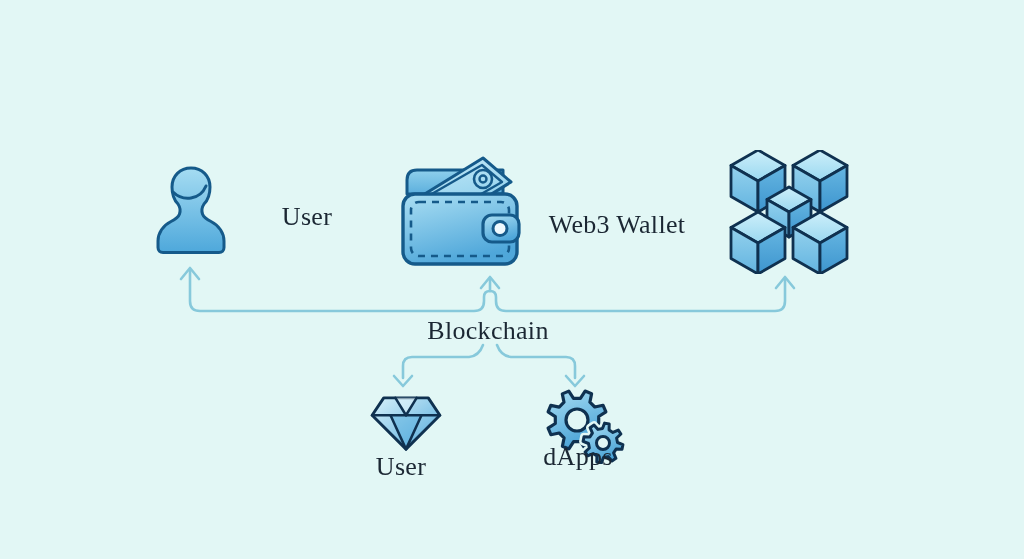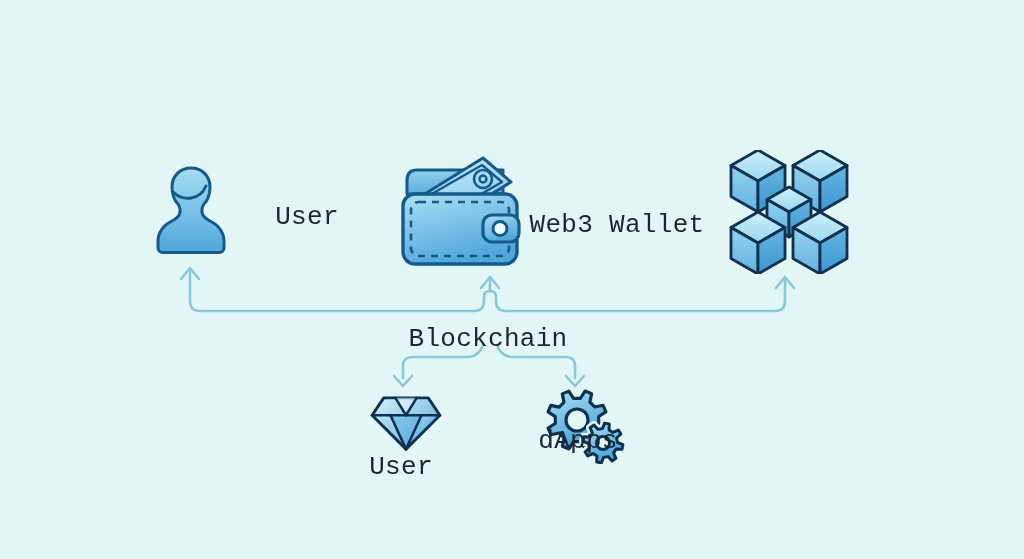--- a/index.html
+++ b/index.html
@@ -1,21 +1,21 @@
 <!DOCTYPE html>
 <html><head>
 <meta charset="utf-8">
 <style>
   html,body{margin:0;padding:0;}
   .stage{
     position:relative;
     width:1024px;height:559px;
     background:#e2f7f5;
     overflow:hidden;
-    font-family:Liberation Mono, monospace;
+    font-family:Liberation Serif, serif;
   }
   .icon{position:absolute;}
   .label{
     position:absolute;
     transform:translate(-50%,-50%);
     font-size:26px;
     font-weight:500;
     color:#1b2733;
     letter-spacing:.3px;
     white-space:nowrap;
@@ -142,36 +142,36 @@
         <polygon points="2,77.5 29,93 29,124 2,108.5" fill="url(#gLeft)" class="facet"></polygon>
         <polygon points="29,93 56,77.5 56,108.5 29,124" fill="url(#gRight)" class="facet"></polygon>
       </g>
     <g>
         <polygon points="91,62 118,77.5 91,93 64,77.5" fill="url(#gTop)" class="facet"></polygon>
         <polygon points="64,77.5 91,93 91,124 64,108.5" fill="url(#gLeft)" class="facet"></polygon>
         <polygon points="91,93 118,77.5 118,108.5 91,124" fill="url(#gRight)" class="facet"></polygon>
       </g>
   </svg>
 
-  <div class="label" style="left:488px;top:339px">Blockchain</div>
+  <div class="label" style="left:488px;top:331px">Blockchain</div>
 
   <svg class="icon" style="left:367px;top:393px" width="78" height="60" viewBox="0 0 78 62">
     <path d="M16,5 L62,5 L74,23 L39,58 L4,23 Z" fill="url(#gDiam)" stroke="#0f3150" stroke-width="3" stroke-linejoin="round"></path>
     <polygon points="28,5 50,5 39,23" fill="#eaf8fd" opacity="0.55"></polygon>
     <polygon points="23,23 55,23 39,58" fill="#55aede" opacity="0.45"></polygon>
     <g fill="none" stroke="#0f3150" stroke-width="2.6" stroke-linejoin="round" stroke-linecap="round">
       <path d="M4,23 L74,23"></path>
       <path d="M28,5 L39,23"></path>
       <path d="M50,5 L39,23"></path>
       <path d="M23,23 L39,58"></path>
       <path d="M55,23 L39,58"></path>
     </g>
   </svg>
   <div class="label" style="left:401px;top:467px">User</div>
 
   <svg class="icon" style="left:541px;top:386px" width="86" height="78" viewBox="0 0 86 78">
     <path fill="url(#gGear)" fill-rule="evenodd" stroke="#0f3150" stroke-width="3.2" stroke-linejoin="round" d="M39.4,12.3L44.1,5.1L50.6,7.8L48.9,16.2L53.8,21.0L62.1,19.3L64.9,25.8L57.7,30.5L57.7,37.4L64.9,42.1L62.2,48.6L53.8,46.9L49.0,51.8L50.7,60.1L44.2,62.9L39.5,55.7L32.6,55.7L27.9,62.9L21.4,60.2L23.1,51.8L18.2,47.0L9.9,48.7L7.1,42.2L14.3,37.5L14.3,30.6L7.1,25.9L9.8,19.4L18.2,21.1L23.0,16.2L21.3,7.9L27.8,5.1L32.5,12.3Z M47,34 A11,11 0 1 0 25,34 A11,11 0 1 0 47,34 Z"></path>
     <path fill="#e2f7f5" stroke="#e2f7f5" stroke-width="8" stroke-linejoin="round" d="M61.5,42.5L63.6,37.1L68.2,38.0L68.1,43.9L71.9,46.4L77.3,44.1L79.9,48.0L75.6,52.0L76.5,56.5L81.9,58.6L81.0,63.2L75.1,63.1L72.6,66.9L74.9,72.3L71.0,74.9L67.0,70.6L62.5,71.5L60.4,76.9L55.8,76.0L55.9,70.1L52.1,67.6L46.7,69.9L44.1,66.0L48.4,62.0L47.5,57.5L42.1,55.4L43.0,50.8L48.9,50.9L51.4,47.1L49.1,41.7L53.0,39.1L57.0,43.4Z M68.5,57 A6.5,6.5 0 1 0 55.5,57 A6.5,6.5 0 1 0 68.5,57 Z"></path>
     <path fill="url(#gGear)" fill-rule="evenodd" stroke="#0f3150" stroke-width="3" stroke-linejoin="round" d="M61.5,42.5L63.6,37.1L68.2,38.0L68.1,43.9L71.9,46.4L77.3,44.1L79.9,48.0L75.6,52.0L76.5,56.5L81.9,58.6L81.0,63.2L75.1,63.1L72.6,66.9L74.9,72.3L71.0,74.9L67.0,70.6L62.5,71.5L60.4,76.9L55.8,76.0L55.9,70.1L52.1,67.6L46.7,69.9L44.1,66.0L48.4,62.0L47.5,57.5L42.1,55.4L43.0,50.8L48.9,50.9L51.4,47.1L49.1,41.7L53.0,39.1L57.0,43.4Z M68.5,57 A6.5,6.5 0 1 0 55.5,57 A6.5,6.5 0 1 0 68.5,57 Z"></path>
   </svg>
-  <div class="label" style="left:578px;top:441px">dApps</div>
+  <div class="label" style="left:578px;top:457px">dApps</div>
 
 </div>
 
 </body></html>

